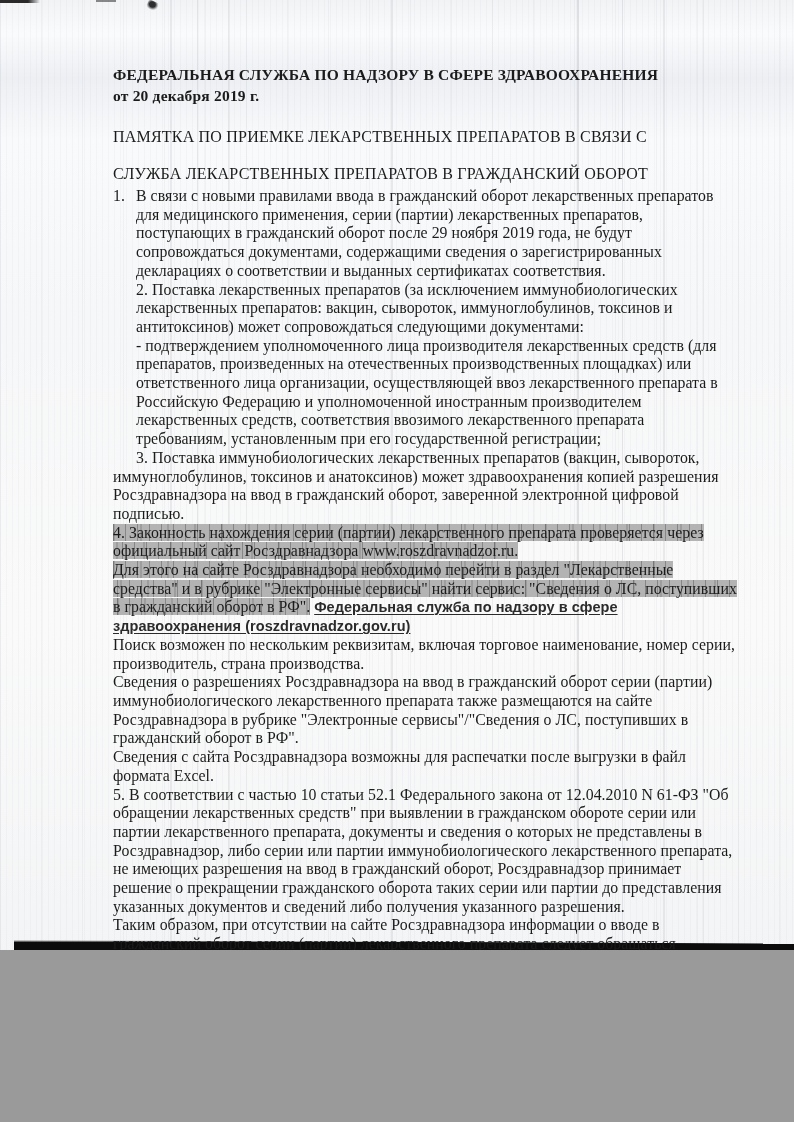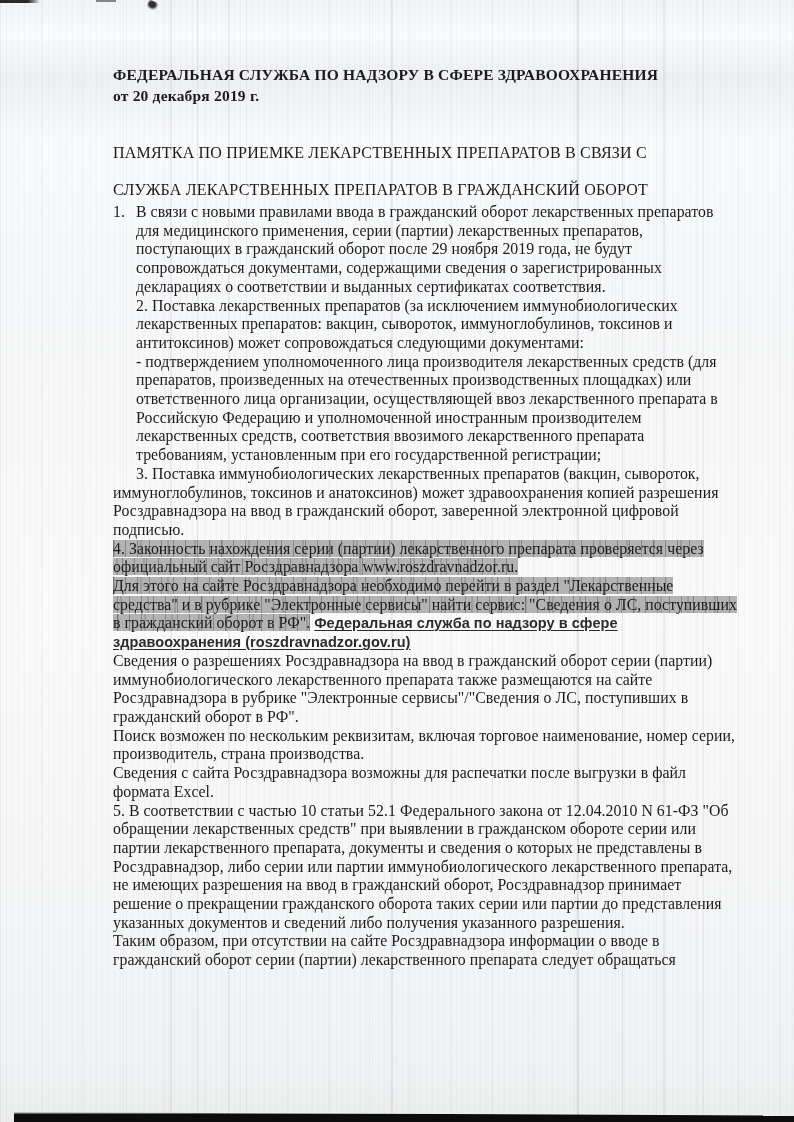--- a/index.html
+++ b/index.html
@@ -1,21 +1,21 @@
 <!DOCTYPE html>
 <html><head>
 <meta charset="utf-8">
 <style>
   html, body { margin: 0; padding: 0; }
   body { width: 794px; height: 1122px; overflow: hidden; background: #9a9a9a; }
 
   .page {
     position: relative;
     width: 794px;
-    height: 1122px;
+    height: 950px;
     overflow: hidden;
     background-color: #f7f8f9;
     background-image:
       repeating-linear-gradient(90deg, rgba(110,118,132,0.045) 0 1px, rgba(0,0,0,0) 1px 6px),
       repeating-linear-gradient(90deg, rgba(95,102,115,0.06) 0 1px, rgba(0,0,0,0) 1px 41px),
       linear-gradient(180deg, #f1f3f5 0px, #fafbfc 34px, #edeff3 78px, #f9fafb 140px,
                       #f6f7f8 320px, #fafafa 620px, #f4f5f6 920px, #f0f1f2 1080px, #ebecec 1122px);
     font-family: "Liberation Serif", "DejaVu Serif", serif;
     color: #1b1b1b;
   }
@@ -47,21 +47,21 @@
   .mark-bottomband {
     position: absolute; left: 14px; right: 0; bottom: 0; height: 11px;
     background: linear-gradient(180deg, rgba(70,70,70,0.30) 0 2px, #0c0c0c 3px 100%);
     clip-path: polygon(0 10%, 100% 42%, 100% 100%, 0 100%);
   }
 
   
   .content { position: absolute; left: 113px; top: 64px; width: 626px; }
 
   .hdr { font-weight: bold; font-size: 15.5px; line-height: 21px; letter-spacing: 0.2px; }
-  .hdr.date { margin-bottom: 28px; }
+  .hdr.date { margin-bottom: 12px; }
   .title-line { font-weight: normal; font-size: 16px; line-height: 37px; letter-spacing: 0.2px; white-space: nowrap; }
 
   .body { margin-top: -5px; font-size: 15.8px; line-height: 18.7px; letter-spacing: 0.05px; }
   .para { margin: 0; }
 
   .li { display: flex; }
   .li-num { flex: 0 0 23px; }
   .li-body { flex: 1 1 auto; }
 
   .hl {
@@ -118,21 +118,21 @@
           <div class="para">3. Поставка иммунобиологических лекарственных препаратов (вакцин, сывороток,</div>
         </div>
       </div>
 
       <div class="para">иммуноглобулинов, токсинов и анатоксинов) может здравоохранения копией разрешения Росздравнадзора на ввод в гражданский оборот, заверенной электронной цифровой подписью.</div>
 
       <div class="para"><span class="hl">4. Законность нахождения серии (партии) лекарственного препарата проверяется через официальный сайт Росздравнадзора www.roszdravnadzor.ru.</span></div>
 
       <div class="para"><span class="hl">Для этого на сайте Росздравнадзора необходимо перейти в раздел "Лекарственные средства" и в рубрике "Электронные сервисы" найти сервис: "Сведения о ЛС, поступивших в гражданский оборот в РФ".</span> <a href="#" class="doclink">Федеральная служба по надзору в сфере здравоохранения (roszdravnadzor.gov.ru)</a></div>
 
+      <div class="para">Поиск возможен по нескольким реквизитам, включая торговое наименование, номер серии, производитель, страна производства.</div>
       <div class="para">Сведения о разрешениях Росздравнадзора на ввод в гражданский оборот серии (партии) иммунобиологического лекарственного препарата также размещаются на сайте Росздравнадзора в рубрике "Электронные сервисы"/"Сведения о ЛС, поступивших в гражданский оборот в РФ".</div>
-      <div class="para">Поиск возможен по нескольким реквизитам, включая торговое наименование, номер серии, производитель, страна производства.</div>
       <div class="para">Сведения с сайта Росздравнадзора возможны для распечатки после выгрузки в файл формата Excel.</div>
       <div class="para">5. В соответствии с частью 10 статьи 52.1 Федерального закона от 12.04.2010 N 61-ФЗ "Об обращении лекарственных средств" при выявлении в гражданском обороте серии или партии лекарственного препарата, документы и сведения о которых не представлены в Росздравнадзор, либо серии или партии иммунобиологического лекарственного препарата, не имеющих разрешения на ввод в гражданский оборот, Росздравнадзор принимает решение о прекращении гражданского оборота таких серии или партии до представления указанных документов и сведений либо получения указанного разрешения.</div>
       <div class="para">Таким образом, при отсутствии на сайте Росздравнадзора информации о вводе в гражданский оборот серии (партии) лекарственного препарата следует обращаться</div>
 
     </div>
   </div>
 </div>
 
 </body></html>

